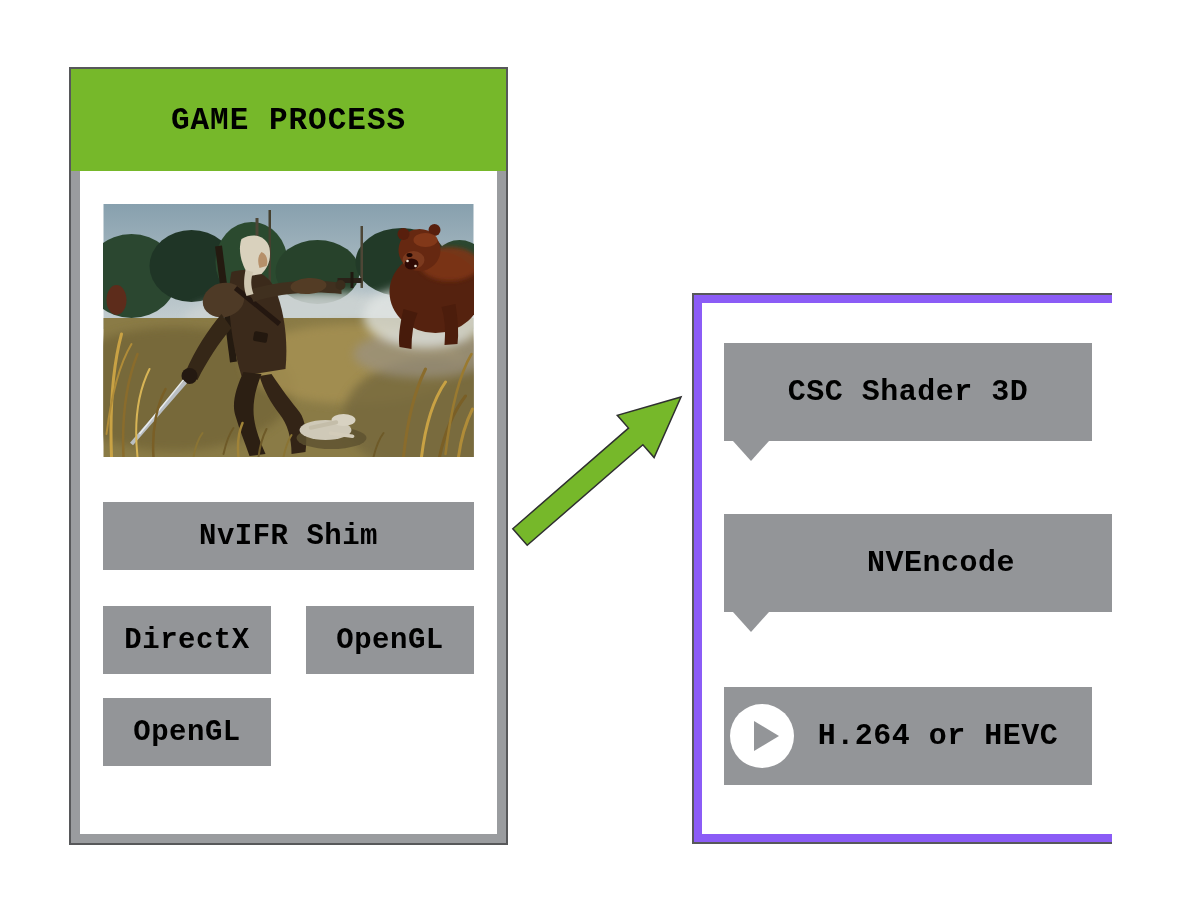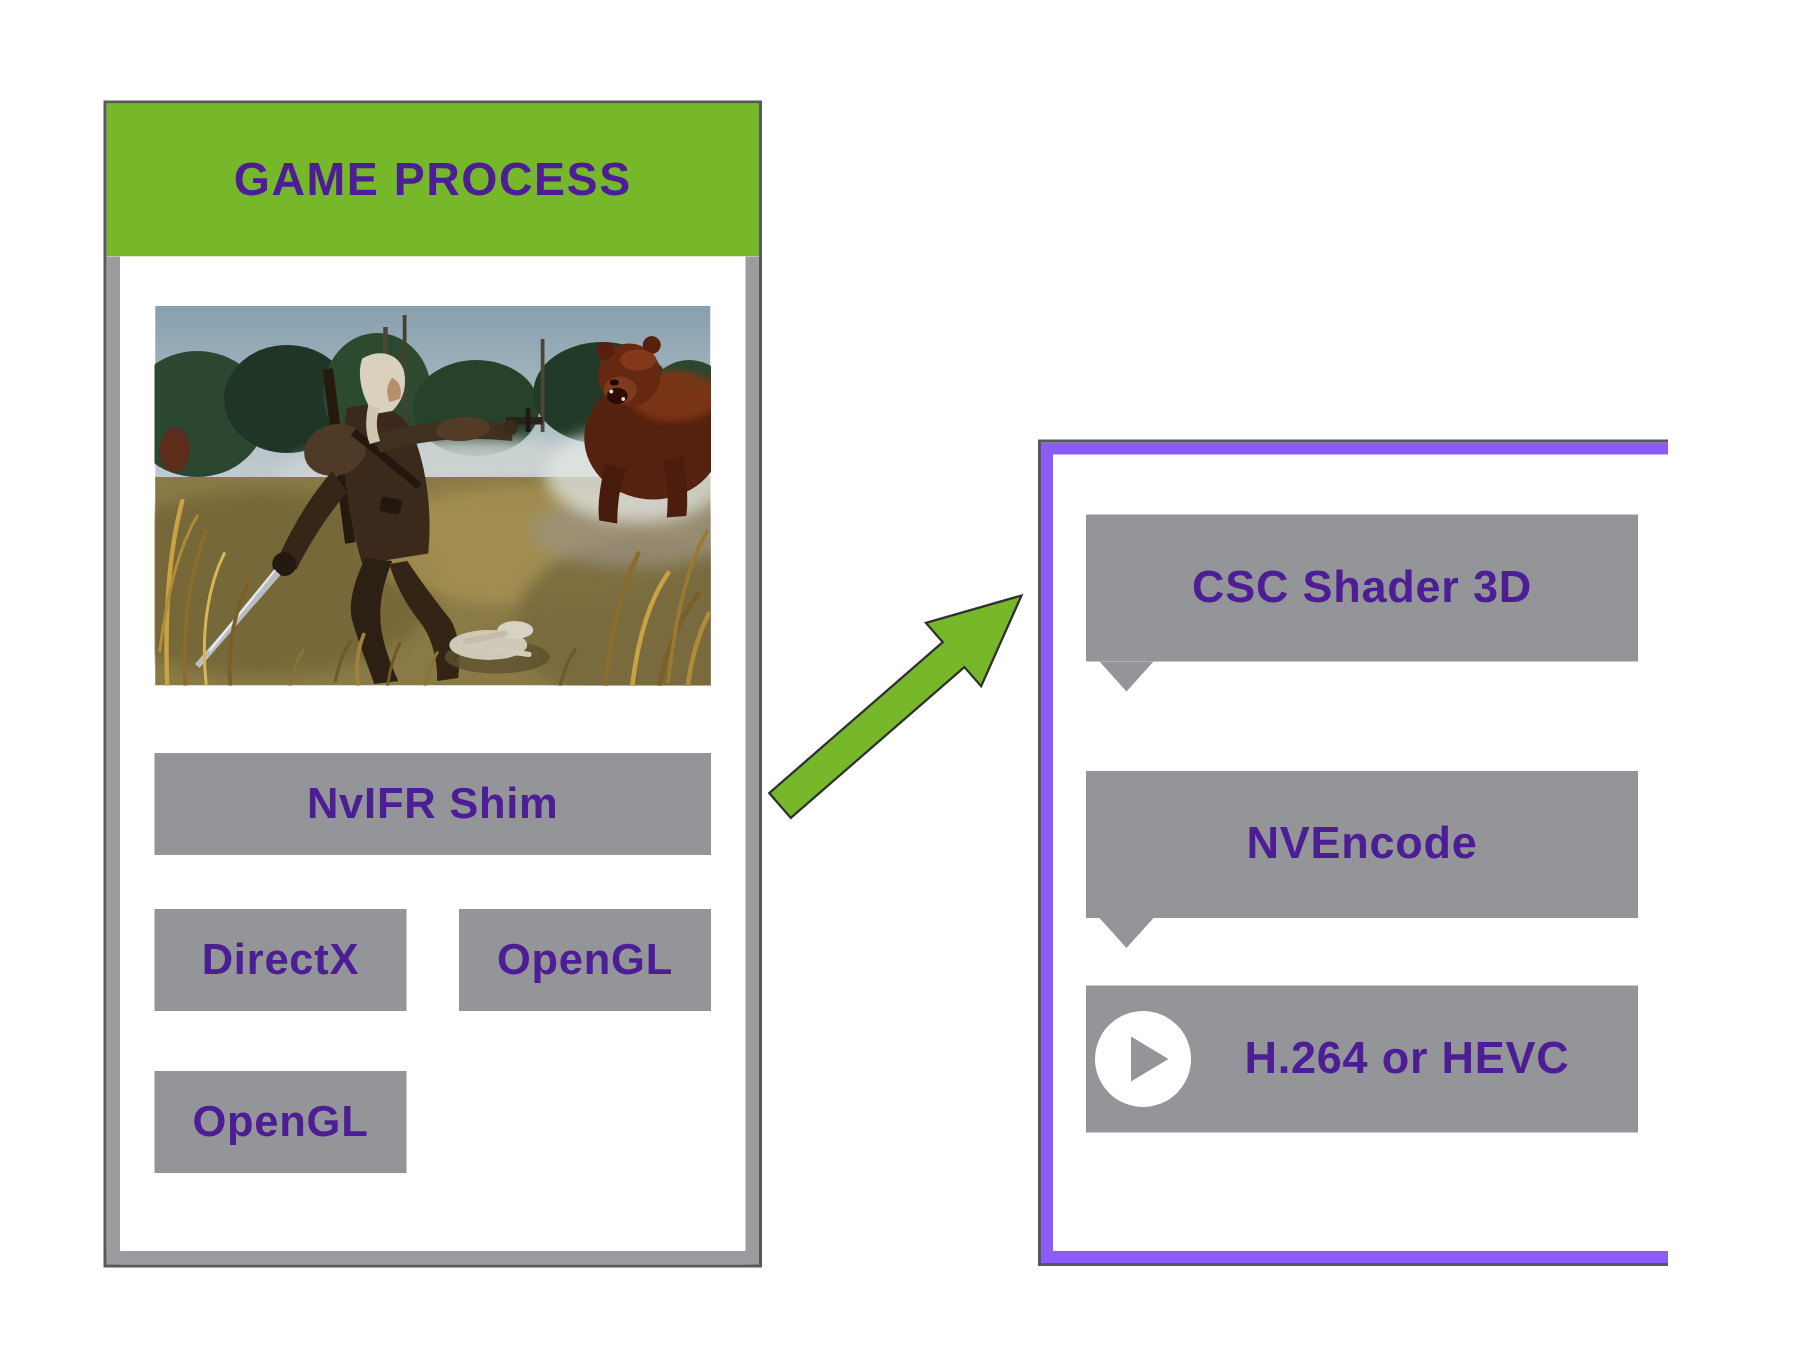--- a/index.html
+++ b/index.html
@@ -1,51 +1,51 @@
 <!DOCTYPE html>
 <html><head>
 <meta charset="utf-8">
 <style>
   html,body{margin:0;padding:0;background:#fff;}
   .canvas{
     position:relative;width:1112px;height:911px;background:#ffffff;overflow:hidden;
-    font-family:Liberation Sans, sans-serif;font-weight:bold;color:#4c1d95;
+    font-family:Liberation Mono, monospace;font-weight:bold;color:#000000;
   }
   
   .panel-game{position:absolute;left:71px;top:69px;width:435px;outline:2px solid rgba(58,59,61,.85);}
   .panel-game-header{
     height:102px;background:#76b82a;display:flex;align-items:center;justify-content:center;
     font-size:31px;letter-spacing:1px;
   }
   .panel-game-body{
     box-sizing:border-box;height:672px;background:#fff;
     border:9px solid #9a9c9f;border-top:0;padding:33px 23px 0 23px;
   }
   .screenshot{display:block;width:371px;height:253px;margin:0 0 45px 0;}
   .bar{
     background:#939598;display:flex;align-items:center;justify-content:center;
     font-size:29px;height:68px;letter-spacing:.5px;
   }
   .bar-wide{width:371px;margin-bottom:36px;}
-  .bar-row{display:flex;gap:35px;margin-bottom:40px;}
+  .bar-row{display:flex;gap:35px;margin-bottom:24px;}
   .bar-small{width:168px;}
   
   .arrow-svg{position:absolute;left:505px;top:388px;}
   
   .panel-enc{
     position:absolute;left:694px;top:295px;width:436px;height:547px;box-sizing:border-box;
     background:#fff;border:8px solid #8b5cf6;outline:2px solid rgba(58,59,61,.85);
     padding:40px 0 0 22px;
   }
   .bubble{
     position:relative;width:368px;height:98px;background:#939598;
     display:flex;align-items:center;justify-content:center;font-size:30px;letter-spacing:.5px;
   }
   .bubble-gap1{margin-bottom:73px;}
-  .bubble-gap2{margin-bottom:45px;}
+  .bubble-gap2{margin-bottom:75px;padding-left:33px;}
   .tail{
     position:absolute;left:9px;top:98px;width:0;height:0;
     border-left:18px solid transparent;border-right:18px solid transparent;
     border-top:20px solid #939598;
   }
   .bubble-codec{justify-content:flex-start;padding-left:6px;box-sizing:border-box;}
   .bubble-codec .label{flex:1;text-align:center;padding-right:10px;}
   .play{
     width:64px;height:64px;border-radius:50%;background:#fff;flex:0 0 auto;
     display:flex;align-items:center;justify-content:center;

